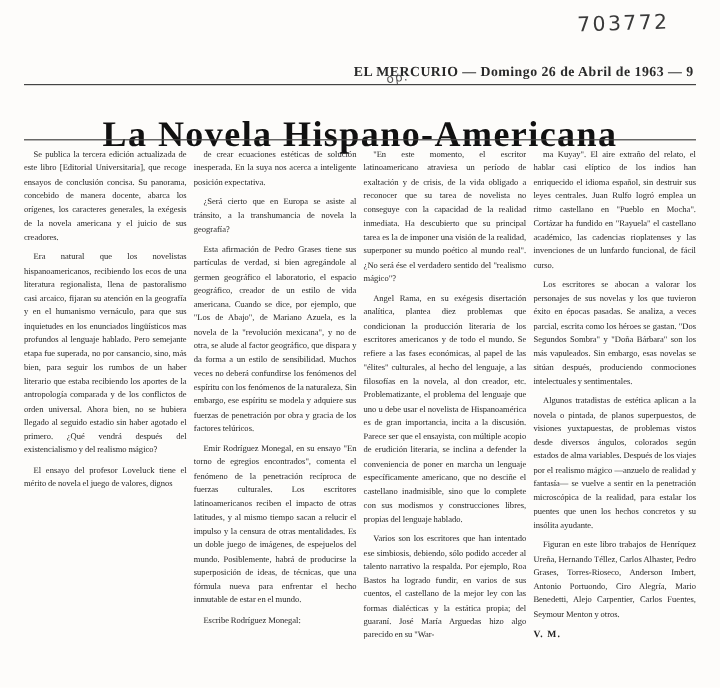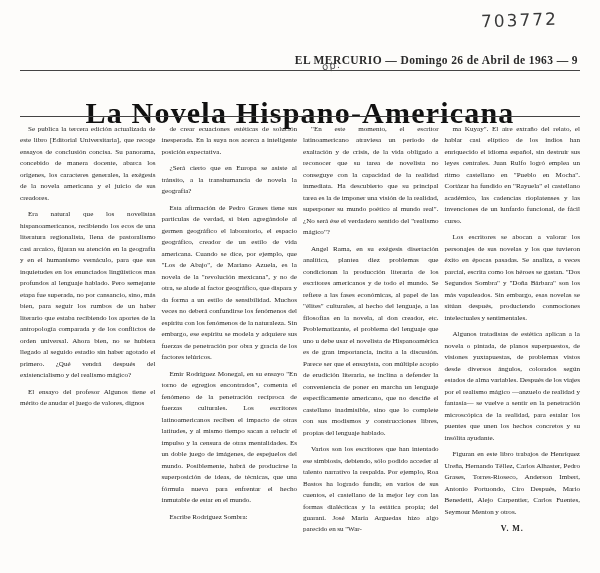--- a/index.html
+++ b/index.html
@@ -97,21 +97,21 @@
     color: #232323;
     word-spacing: -0.2px;
     position: relative;
   }
   .col p {
     margin: 0 0 5px 0;
     text-indent: 8px;
     hyphens: auto;
   }
   .signature {
-    text-align: center;
+    text-align: left;
     font-weight: bold;
     font-size: 8px;
     letter-spacing: 1px;
     margin-top: 4px;
   }
 </style>
 </head>
 <body>
 
 <div class="page">
@@ -124,36 +124,36 @@
   <div class="hr-top"></div>
 
   <h1 class="headline">La Novela Hispano-Americana</h1>
 
   <div class="hr-bottom"></div>
 
   <div class="columns">
     <div class="col" id="col0">
         <p>Se publica la tercera edición actualizada de este libro [Editorial Universitaria], que recoge ensayos de conclusión concisa. Su panorama, concebido de manera docente, abarca los orígenes, los caracteres generales, la exégesis de la novela americana y el juicio de sus creadores.</p>
         <p>Era natural que los novelistas hispanoamericanos, recibiendo los ecos de una literatura regionalista, llena de pastoralismo casi arcaico, fijaran su atención en la geografía y en el humanismo vernáculo, para que sus inquietudes en los enunciados lingüísticos mas profundos al lenguaje hablado. Pero semejante etapa fue superada, no por cansancio, sino, más bien, para seguir los rumbos de un haber literario que estaba recibiendo los aportes de la antropología comparada y de los conflictos de orden universal. Ahora bien, no se hubiera llegado al seguido estadio sin haber agotado el primero. ¿Qué vendrá después del existencialismo y del realismo mágico?</p>
-        <p>El ensayo del profesor Algunos tiene el mérito de anudar el juego de valores, dignos</p>
+        <p>El ensayo del profesor Loveluck tiene el mérito de novela el juego de valores, dignos</p>
       </div>
     <div class="col" id="col1">
         <p>de crear ecuaciones estéticas de solución inesperada. En la suya nos acerca a inteligente posición expectativa.</p>
         <p>¿Será cierto que en Europa se asiste al tránsito, a la transhumancia de novela la geografía?</p>
         <p>Esta afirmación de Pedro Grases tiene sus partículas de verdad, si bien agregándole al germen geográfico el laboratorio, el espacio geográfico, creador de un estilo de vida americana. Cuando se dice, por ejemplo, que "Los de Abajo", de Mariano Azuela, es la novela de la "revolución mexicana", y no de otra, se alude al factor geográfico, que dispara y da forma a un estilo de sensibilidad. Muchos veces no deberá confundirse los fenómenos del espíritu con los fenómenos de la naturaleza. Sin embargo, ese espíritu se modela y adquiere sus fuerzas de penetración por obra y gracia de los factores telúricos.</p>
         <p>Emir Rodríguez Monegal, en su ensayo "En torno de egregios encontrados", comenta el fenómeno de la penetración recíproca de fuerzas culturales. Los escritores latinoamericanos reciben el impacto de otras latitudes, y al mismo tiempo sacan a relucir el impulso y la censura de otras mentalidades. Es un doble juego de imágenes, de espejuelos del mundo. Posiblemente, habrá de producirse la superposición de ideas, de técnicas, que una fórmula nueva para enfrentar el hecho inmutable de estar en el mundo.</p>
-        <p>Escribe Rodríguez Sombra:</p>
+        <p>Escribe Rodríguez Monegal:</p>
       </div>
     <div class="col" id="col2">
         <p>"En este momento, el escritor latinoamericano atraviesa un período de exaltación y de crisis, de la vida obligado a reconocer que su tarea de novelista no conseguye con la capacidad de la realidad inmediata. Ha descubierto que su principal tarea es la de imponer una visión de la realidad, superponer su mundo poético al mundo real". ¿No será ése el verdadero sentido del "realismo mágico"?</p>
         <p>Angel Rama, en su exégesis disertación analítica, plantea diez problemas que condicionan la producción literaria de los escritores americanos y de todo el mundo. Se refiere a las fases económicas, al papel de las "élites" culturales, al hecho del lenguaje, a las filosofías en la novela, al don creador, etc. Problematizante, el problema del lenguaje que uno u debe usar el novelista de Hispanoamérica es de gran importancia, incita a la discusión. Parece ser que el ensayista, con múltiple acopio de erudición literaria, se inclina a defender la conveniencia de poner en marcha un lenguaje específicamente americano, que no desciñe el castellano inadmisible, sino que lo complete con sus modismos y construcciones libres, propias del lenguaje hablado.</p>
         <p>Varios son los escritores que han intentado ese simbiosis, debiendo, sólo podido acceder al talento narrativo la respalda. Por ejemplo, Roa Bastos ha logrado fundir, en varios de sus cuentos, el castellano de la mejor ley con las formas dialécticas y la estática propia; del guaraní. José María Arguedas hizo algo parecido en su "War-</p>
       </div>
     <div class="col" id="col3">
       <p>ma Kuyay". El aire extraño del relato, el hablar casi elíptico de los indios han enriquecido el idioma español, sin destruir sus leyes centrales. Juan Rulfo logró emplea un ritmo castellano en "Pueblo en Mocha". Cortázar ha fundido en "Rayuela" el castellano académico, las cadencias rioplatenses y las invenciones de un lunfardo funcional, de fácil curso.</p>
         <p>Los escritores se abocan a valorar los personajes de sus novelas y los que tuvieron éxito en épocas pasadas. Se analiza, a veces parcial, escrita como los héroes se gastan. "Dos Segundos Sombra" y "Doña Bárbara" son los más vapuleados. Sin embargo, esas novelas se sitúan después, produciendo conmociones intelectuales y sentimentales.</p>
         <p>Algunos tratadistas de estética aplican a la novela o pintada, de planos superpuestos, de visiones yuxtapuestas, de problemas vistos desde diversos ángulos, colorados según estados de alma variables. Después de los viajes por el realismo mágico —anzuelo de realidad y fantasía— se vuelve a sentir en la penetración microscópica de la realidad, para estalar los puentes que unen los hechos concretos y su insólita ayudante.</p>
-        <p>Figuran en este libro trabajos de Henríquez Ureña, Hernando Téllez, Carlos Alhaster, Pedro Grases, Torres-Rioseco, Anderson Imbert, Antonio Portuondo, Ciro Después, Mario Benedetti, Alejo Carpentier, Carlos Fuentes, Seymour Menton y otros.</p>
+        <p>Figuran en este libro trabajos de Henríquez Ureña, Hernando Téllez, Carlos Alhaster, Pedro Grases, Torres-Rioseco, Anderson Imbert, Antonio Portuondo, Ciro Alegría, Mario Benedetti, Alejo Carpentier, Carlos Fuentes, Seymour Menton y otros.</p>
         <div class="signature">V. M.</div>
     </div>
   </div>
 
 </div>
 
 </body></html>

